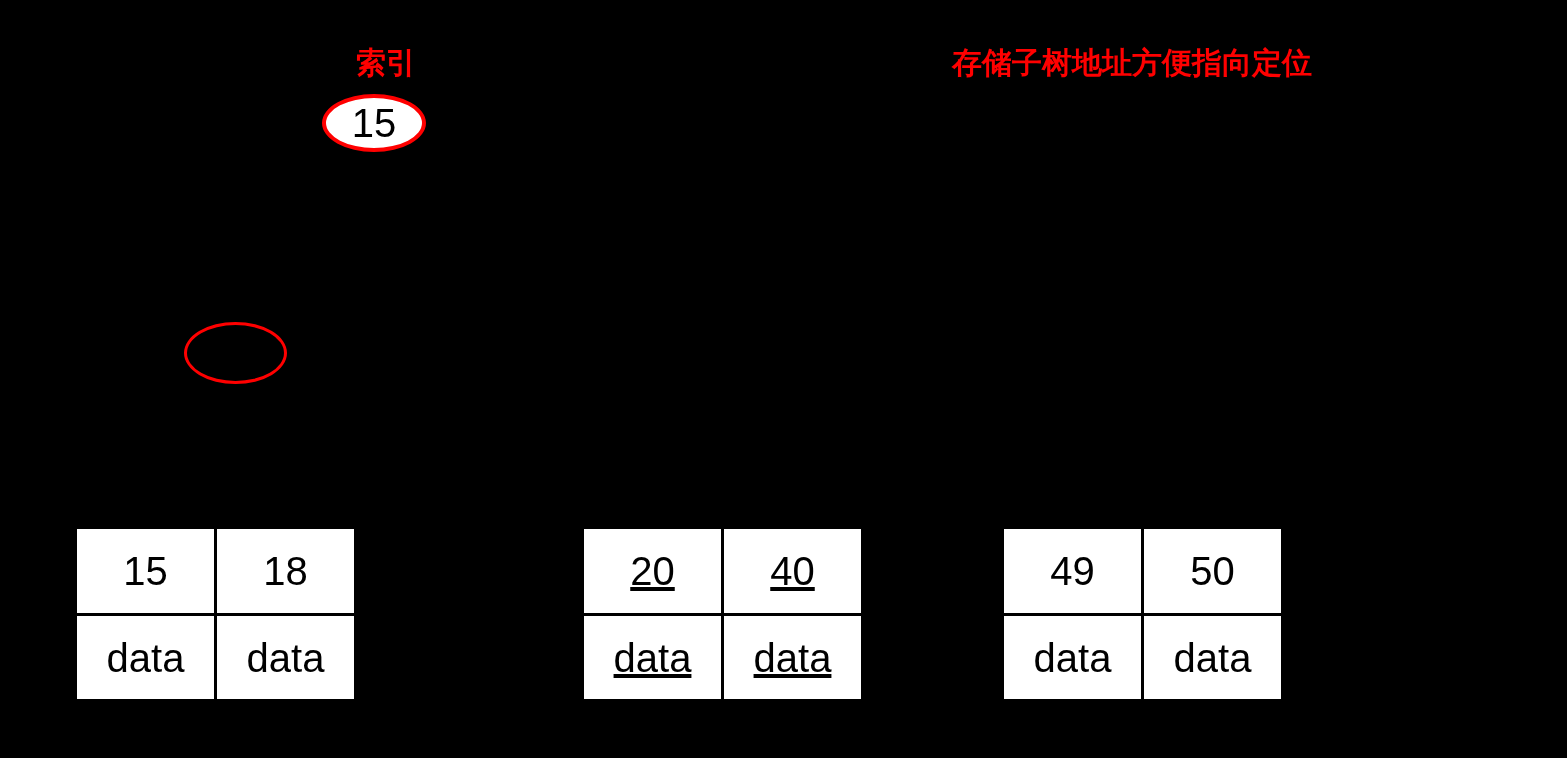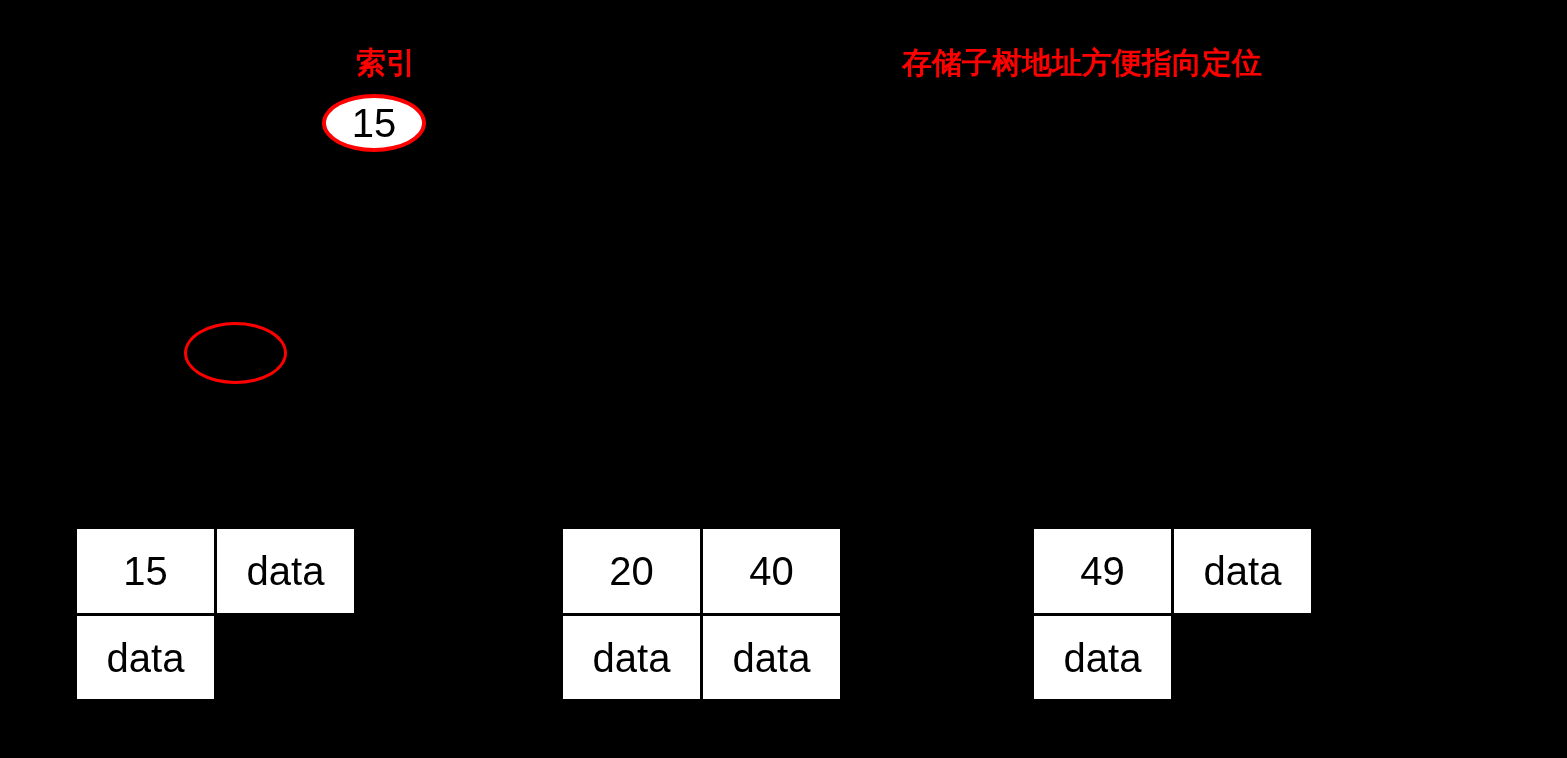--- a/index.html
+++ b/index.html
@@ -24,21 +24,21 @@
   .annotation {
     position: absolute;
     color: var(--annotation-red);
     font-weight: bold;
     font-size: 30px;
     line-height: 1;
     white-space: nowrap;
     letter-spacing: 0;
   }
   .annotation.index-label      { left: 320px; top: 12px;  }
-  .annotation.subtree-label    { left: 866px; top: 12px;  }
+  .annotation.subtree-label    { left: 916px; top: 12px;  }
   .annotation.redundancy-label { left: 110px; top: 201px; }
 
   
   .root-node {
     position: absolute;
     left: 298px; top: 70px;
     width: 104px; height: 58px;
     background: var(--node-fill);
     border: 4px solid var(--annotation-red);
     border-radius: 50%;
@@ -63,22 +63,22 @@
   
   .leaf {
     position: absolute;
     display: grid;
     grid-template-columns: 137px 137px;
     grid-template-rows: 84px 83px;
     gap: 3px;
     background: transparent;
   }
   .leaf-1 { left: 41px;   top: 493px; }
-  .leaf-2 { left: 527px;  top: 493px; }
-  .leaf-3 { left: 998px; top: 493px; }
+  .leaf-2 { left: 548px;  top: 493px; text-decoration: underline; }
+  .leaf-3 { left: 968px; top: 493px; }
   .leaf .cell {
     background: var(--node-fill);
     color: var(--node-text);
     display: flex;
     align-items: center;
     justify-content: center;
     font-size: 40px;
     line-height: 1;
   }
 </style>
@@ -93,30 +93,32 @@
 
 
   <div class="root-node">
     <span>15</span>
   </div>
 
   <div class="highlight-ellipse"></div>
 
   <div class="leaf leaf-1">
     <div class="cell">15</div>
+    <div class="cell">18</div>
     <div class="cell">data</div>
     <div class="cell">data</div>
   </div>
 
   <div class="leaf leaf-2">
     <div class="cell">20</div>
     <div class="cell">40</div>
     <div class="cell">data</div>
     <div class="cell">data</div>
   </div>
 
   <div class="leaf leaf-3">
     <div class="cell">49</div>
+    <div class="cell">50</div>
     <div class="cell">data</div>
     <div class="cell">data</div>
   </div>
 
 </div>
 
 </body></html>

